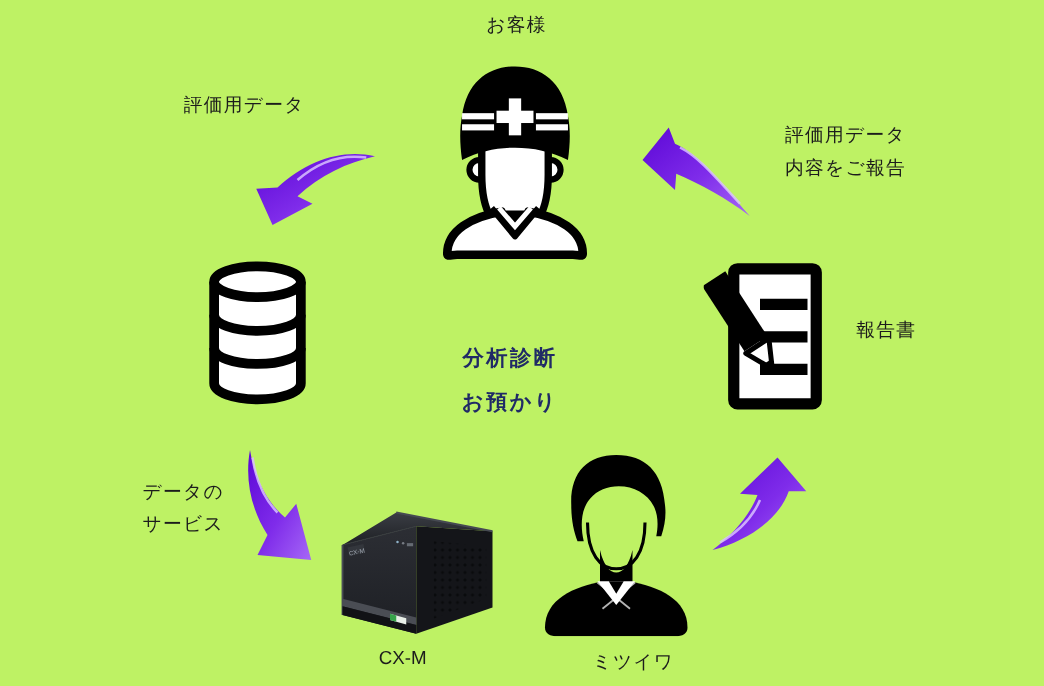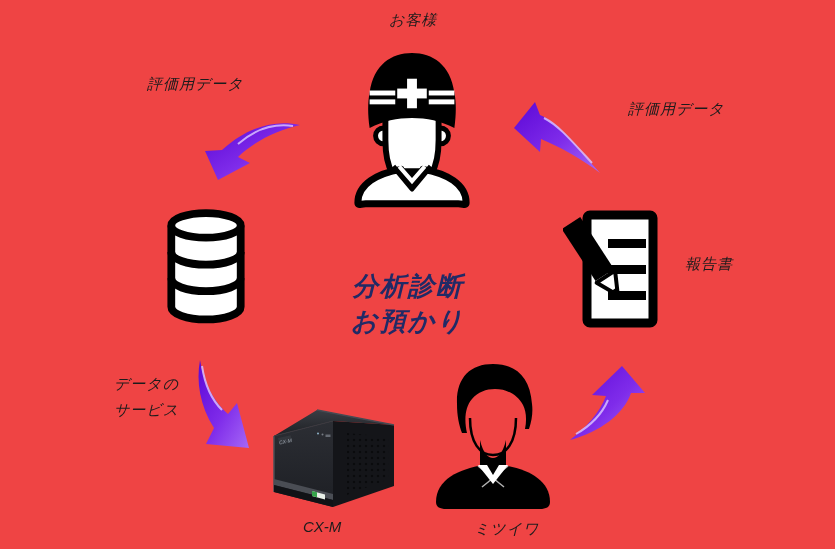--- a/index.html
+++ b/index.html
@@ -3,35 +3,34 @@
 <meta charset="utf-8">
 <style>
   html,body{margin:0;padding:0;}
   body{
     font-family:"Liberation Sans","DejaVu Sans",sans-serif;
     background:#ffffff;
   }
   .canvas{
     position:relative;
     width:835px;height:549px;
-    background:#ef4444;
+    background:#bef264;
     overflow:hidden;
-    font-style:italic;
   }
   .abs{position:absolute;}
   .jp-label{
     font-size:15px;
     color:#1c1c1c;
     letter-spacing:1px;
     white-space:nowrap;
   }
   .title-block{
     left:337px;top:269px;width:142px;
     text-align:center;
-    font-size:26px;font-weight:bold;
+    font-size:17px;font-weight:bold;
     color:#202a66;
     line-height:35px;
     letter-spacing:2px;
   }
   .two-line{line-height:26px;}
   svg{display:block;}
 </style>
 </head>
 <body>
 
@@ -103,39 +102,40 @@
 
   <div class="abs" style="left:510px;top:93px;width:95px;height:85px;">
     <svg viewBox="0 0 95 85" width="95" height="85">
       <path d="M90,80 C 62,48 48,30 30,22 L 25,9 L 4,35 L 30,59 L 31,46 C 50,54 72,66 90,80 Z" fill="url(#agrad)"></path>
       <path d="M82,70 C 60,46 48,32 34,25" fill="none" stroke="#d8c0ff" stroke-width="2" opacity="0.85"></path>
     </svg>
   </div>
 
   <div class="abs jp-label two-line" style="left:628px;top:96px;">
     <div>評価用データ</div>
+    <div>内容をご報告</div>
   </div>
 
   <div class="abs" style="left:563px;top:209px;width:95px;height:120px;">
     <svg viewBox="0 0 95 120" width="95" height="120">
       <rect x="24" y="6" width="66" height="108" rx="3" fill="#fff" stroke="#000" stroke-width="9"></rect>
       <rect x="45" y="30" width="38" height="9" fill="#000"></rect>
       <rect x="45" y="56" width="38" height="9" fill="#000"></rect>
       <rect x="45" y="82" width="38" height="9" fill="#000"></rect>
       <g transform="translate(8,14) rotate(57)">
         <rect x="0" y="-11" width="62" height="22" fill="#000"></rect>
         <polygon points="64,-11 86,0 64,11" fill="#fff" stroke="#000" stroke-width="4" stroke-linejoin="round"></polygon>
         <polygon points="79,-3.5 86,0 79,3.5" fill="#000"></polygon>
       </g>
     </svg>
   </div>
 
   <div class="abs jp-label" style="left:685px;top:255px;">報告書</div>
 
-  <div class="abs jp-label two-line" style="left:114px;top:371px;">
+  <div class="abs jp-label two-line" style="left:114px;top:381px;">
     <div>データの</div>
     <div>サービス</div>
   </div>
 
   <div class="abs" style="left:190px;top:356px;width:62px;height:106px;">
     <svg viewBox="0 0 62 106" width="62" height="106">
       <path d="M10,4 C 14,28 24,46 38,58 L 47,47 L 59,92 L 16,88 L 24,72 C 10,50 6,26 10,4 Z" fill="url(#agrad)"></path>
       <path d="M12,10 C 15,30 22,44 32,54" fill="none" stroke="#d8c0ff" stroke-width="2" opacity="0.85"></path>
     </svg>
   </div>

